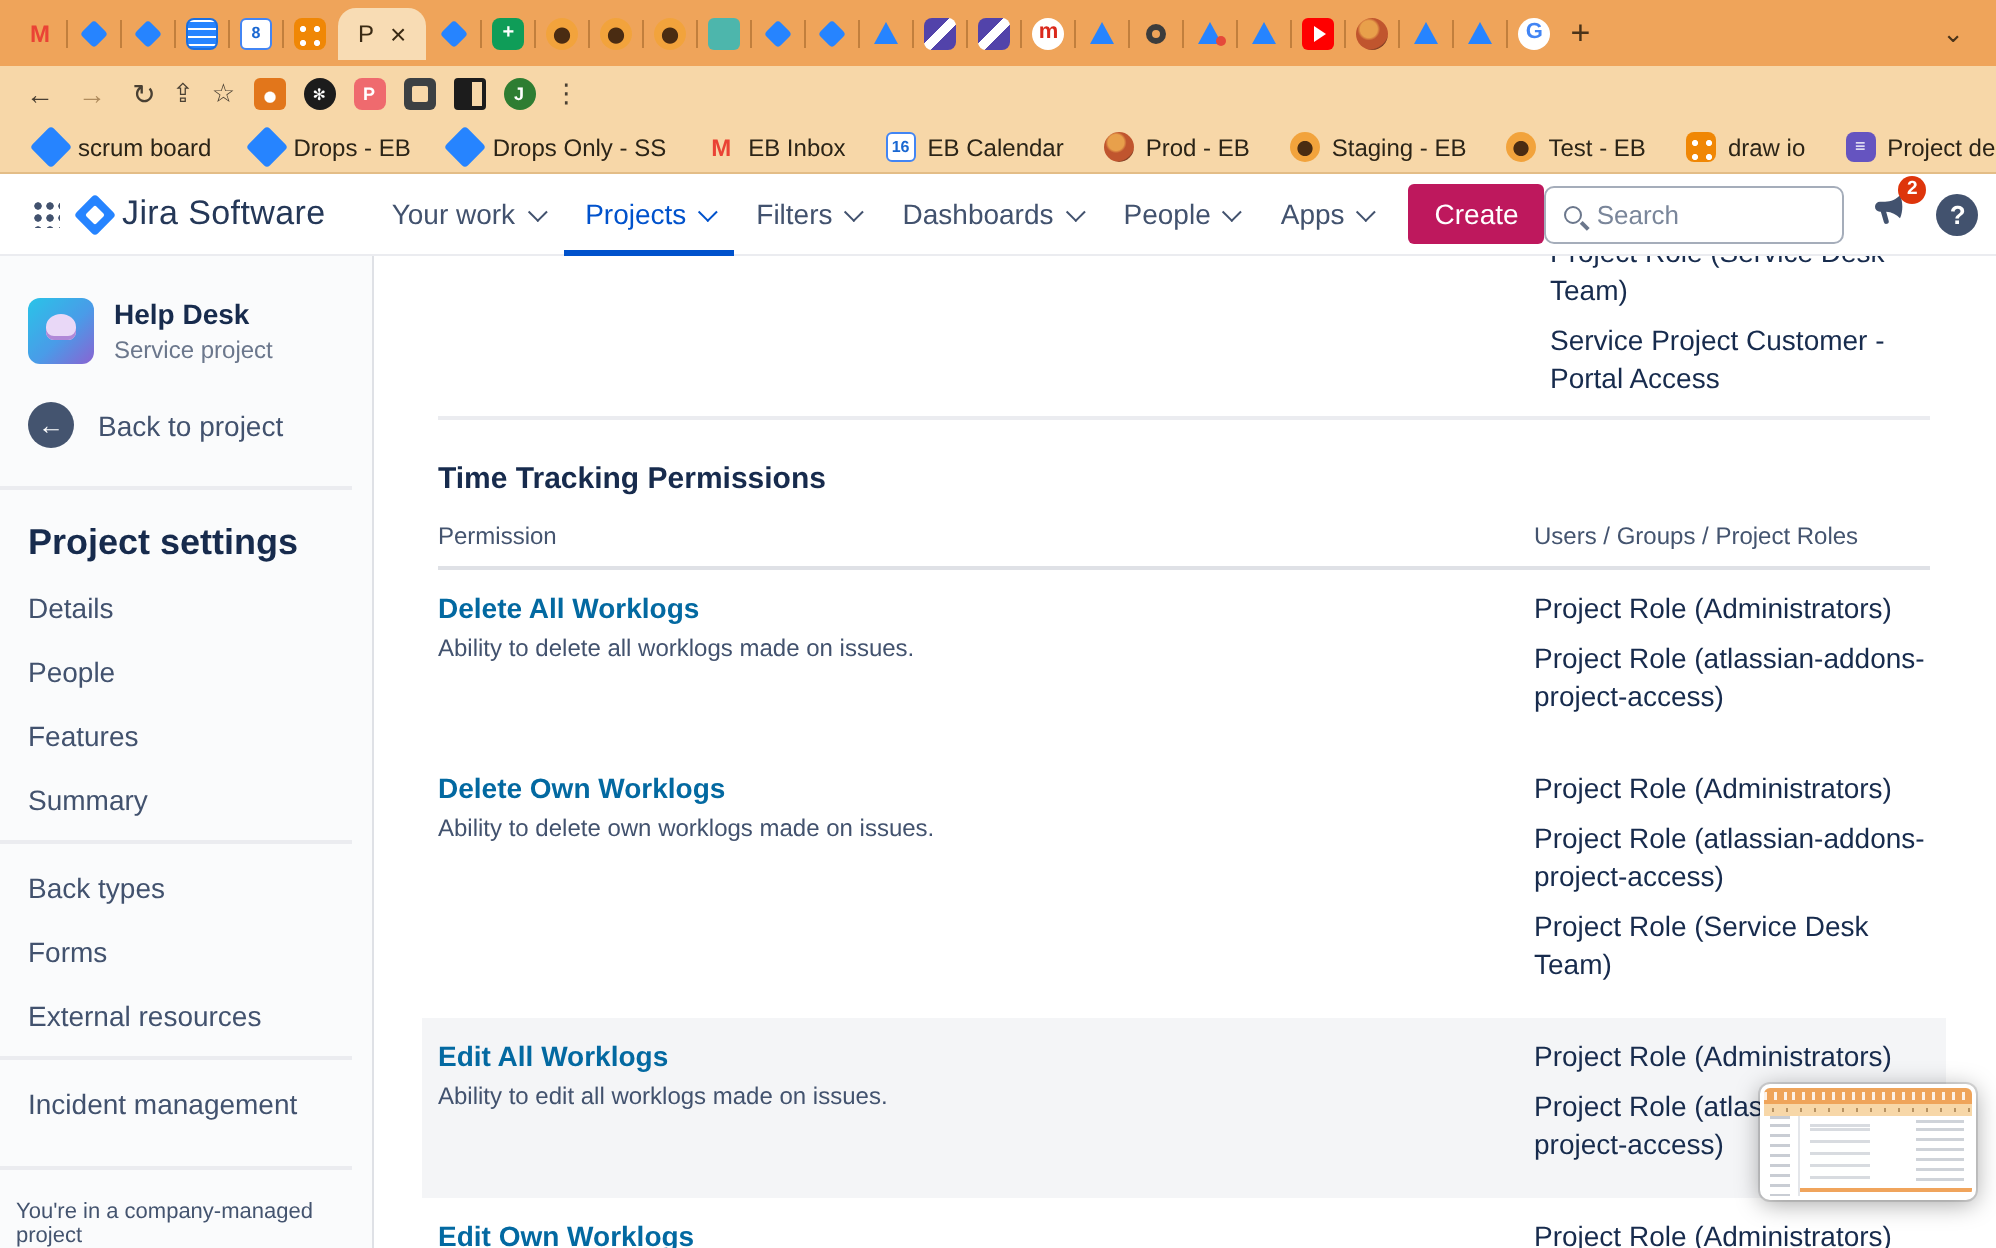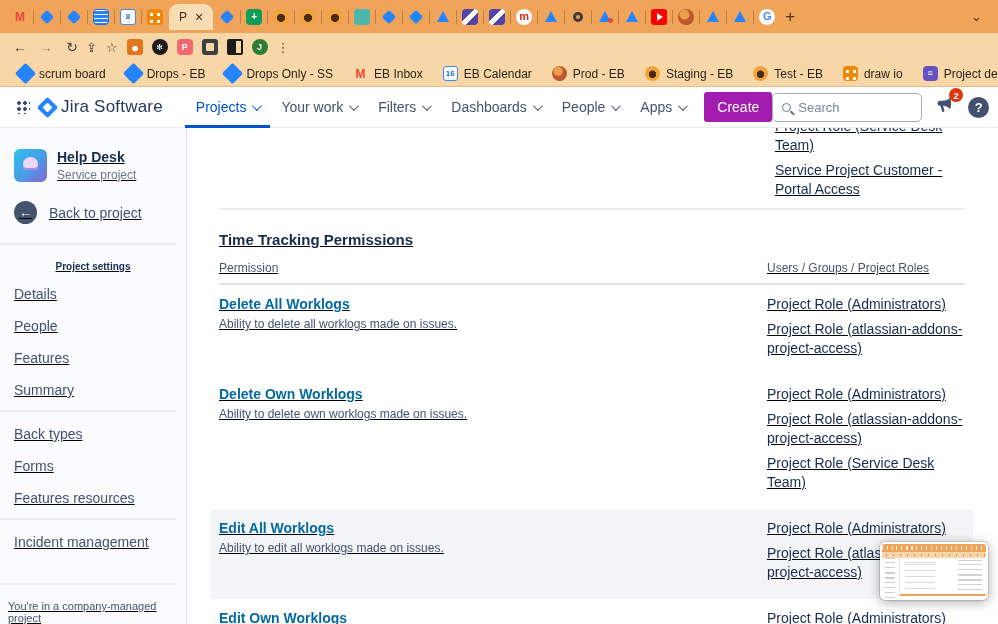--- a/index.html
+++ b/index.html
@@ -83,54 +83,54 @@
   .jlogo { display:flex; align-items:center; gap:6px; margin-right:22px; cursor:pointer; }
   .jdiamond { width:15px; height:15px; background:#2684FF; transform:rotate(45deg); border-radius:2px; position:relative; }
   .jdiamond::after { content:""; position:absolute; inset:4px; background:#fff; border-radius:1px; }
   .jname { font-size:17px; color:#253858; font-weight:500; letter-spacing:.2px; white-space:nowrap; }
   .jitems { display:flex; height:41px; }
   .jitem { display:flex; align-items:center; gap:5px; padding:0 11px; font-size:14px; color:#42526E;
     cursor:pointer; border-bottom:3px solid transparent; border-top:3px solid transparent; white-space:nowrap; }
   .jitem.active { color:#0052CC; border-bottom-color:#0052CC; font-weight:500; }
   .chev { width:7px; height:7px; border-right:1.7px solid currentColor; border-bottom:1.7px solid currentColor;
     transform:rotate(45deg) translateY(-2px); margin-left:1px; }
-  .createbtn { background:#a21caf; color:#fff; font-size:14px; font-weight:500; border:none;
+  .createbtn { background:#be185d; color:#fff; font-size:14px; font-weight:500; border:none;
     border-radius:3px; padding:7px 13px; margin-left:8px; cursor:pointer; }
   .jright { margin-left:auto; display:flex; align-items:center; gap:13px; }
   .jsearch { width:150px; height:29px; border:1.5px solid #A5ADBA; border-radius:5px; background:#fff;
     display:flex; align-items:center; gap:7px; padding:0 9px; }
   .mag { width:9px; height:9px; border:1.6px solid #6B778C; border-radius:50%; position:relative; flex:none; }
   .mag::after { content:""; position:absolute; left:7px; top:8px; width:5px; height:1.6px;
     background:#6B778C; transform:rotate(45deg); }
   .jsearch input { border:none; outline:none; font-size:13px; color:#172B4D; width:100px;
     font-family:inherit; background:transparent; }
   .jsearch input::placeholder { color:#7A869A; }
   .bellwrap { position:relative; cursor:pointer; }
   .badge { position:absolute; top:-7px; right:-8px; background:#DE350B; color:#fff; font-size:9.5px;
     font-weight:bold; border-radius:8px; padding:1.5px 4.5px; }
   .qicon { width:21px; height:21px; border-radius:50%; background:#42526E; color:#fff; font-size:13px;
     font-weight:bold; display:flex; align-items:center; justify-content:center; cursor:pointer; }
 
   
-  .bodywrap { display:flex; height:496px;text-decoration:underline; }
+  .bodywrap { display:flex; height:496px; }
   .side { width:187px; flex:none; background:#FAFBFC; border-right:1px solid #DFE1E6; padding-top:21px;
     display:flex; flex-direction:column; }
   .projhead { display:flex; align-items:center; gap:10px; padding:0 12px 0 14px; margin-bottom:17px; }
   .projicon { width:33px; height:33px; border-radius:6px; flex:none; cursor:pointer;
     background:linear-gradient(135deg,#29C4E8 0%,#4A9BE8 55%,#8A63D2 100%); position:relative; }
   .projicon::after { content:""; position:absolute; left:9px; top:8px; width:15px; height:13px;
     background:#E9D8F7; border-radius:50% 50% 4px 4px; box-shadow:inset 0 -2px 0 #b089d8; }
   .projname { font-size:14px; font-weight:bold; color:#172B4D; line-height:1.25; }
   .projtype { font-size:12px; color:#6B778C; margin-top:1px; }
   .backrow { display:flex; align-items:center; gap:12px; padding:2px 14px; cursor:pointer; margin-bottom:13px; }
   .backcirc { width:23px; height:23px; border-radius:50%; background:#44546F; color:#fff; font-size:13px;
     display:flex; align-items:center; justify-content:center; flex:none; }
   .backlbl { font-size:14px; color:#42526E; }
   .sdiv { height:2px; background:#EBECF0; margin:4px 10px 6px 0; }
-  .ssettings { font-size:10px; font-weight:bold; color:#172B4D; padding:10px 14px 6px;text-align:center; }
+  .ssettings { font-size:18px; font-weight:bold; color:#172B4D; padding:10px 14px 6px; }
   .sitem { font-size:14px; color:#42526E; padding:8px 14px; cursor:pointer; border-radius:3px; }
   .sfoot { font-size:11px; color:#44546F; padding:9px 8px 0 8px; }
   .sspacer { flex:1; }
 
   .content { flex:1; position:relative; overflow:hidden; background:#fff; padding:0 33px 0 32px; }
   .tailblock { margin-left:556px; margin-top:-11px; width:198px; }
   .tailline { font-size:14px; color:#172B4D; line-height:19px; }
   .tailline + .tailline { margin-top:6px; }
   .secdiv { height:2px; background:#EBECF0; margin-top:9px; }
   .sectitle { font-size:15px; font-weight:bold; color:#172B4D; margin-top:21px; }
@@ -349,26 +349,26 @@
 
   </div>
 
   <div class="jnav">
     <span class="gridicon"></span>
     <div class="jlogo">
       <span class="jdiamond"></span>
       <span class="jname">Jira Software</span>
     </div>
     <div class="jitems">
+      <div class="jitem">
+          <span>Your work</span>
+          <span class="chev"></span>
+        </div>
       <div class="jitem active">
           <span>Projects</span>
-          <span class="chev"></span>
-        </div>
-      <div class="jitem">
-          <span>Your work</span>
           <span class="chev"></span>
         </div>
       <div class="jitem">
           <span>Filters</span>
           <span class="chev"></span>
         </div>
       <div class="jitem">
           <span>Dashboards</span>
           <span class="chev"></span>
         </div>
@@ -414,21 +414,21 @@
       </div>
       <div class="sdiv"></div>
       <div class="ssettings">Project settings</div>
       <div class="sitem">Details</div>
       <div class="sitem">People</div>
       <div class="sitem">Features</div>
       <div class="sitem">Summary</div>
       <div class="sdiv"></div>
       <div class="sitem">Back types</div>
       <div class="sitem">Forms</div>
-      <div class="sitem">Features resources</div>
+      <div class="sitem">External resources</div>
       <div class="sdiv"></div>
       <div class="sitem">Incident management</div>
       <div class="sspacer"></div>
       <div class="sdiv"></div>
       <div class="sfoot">You're in a company-managed project</div>
     </div>
 
     <div class="content">
       <div class="tailblock">
         <div class="tailline">Project Role (Service Desk Team)</div>

